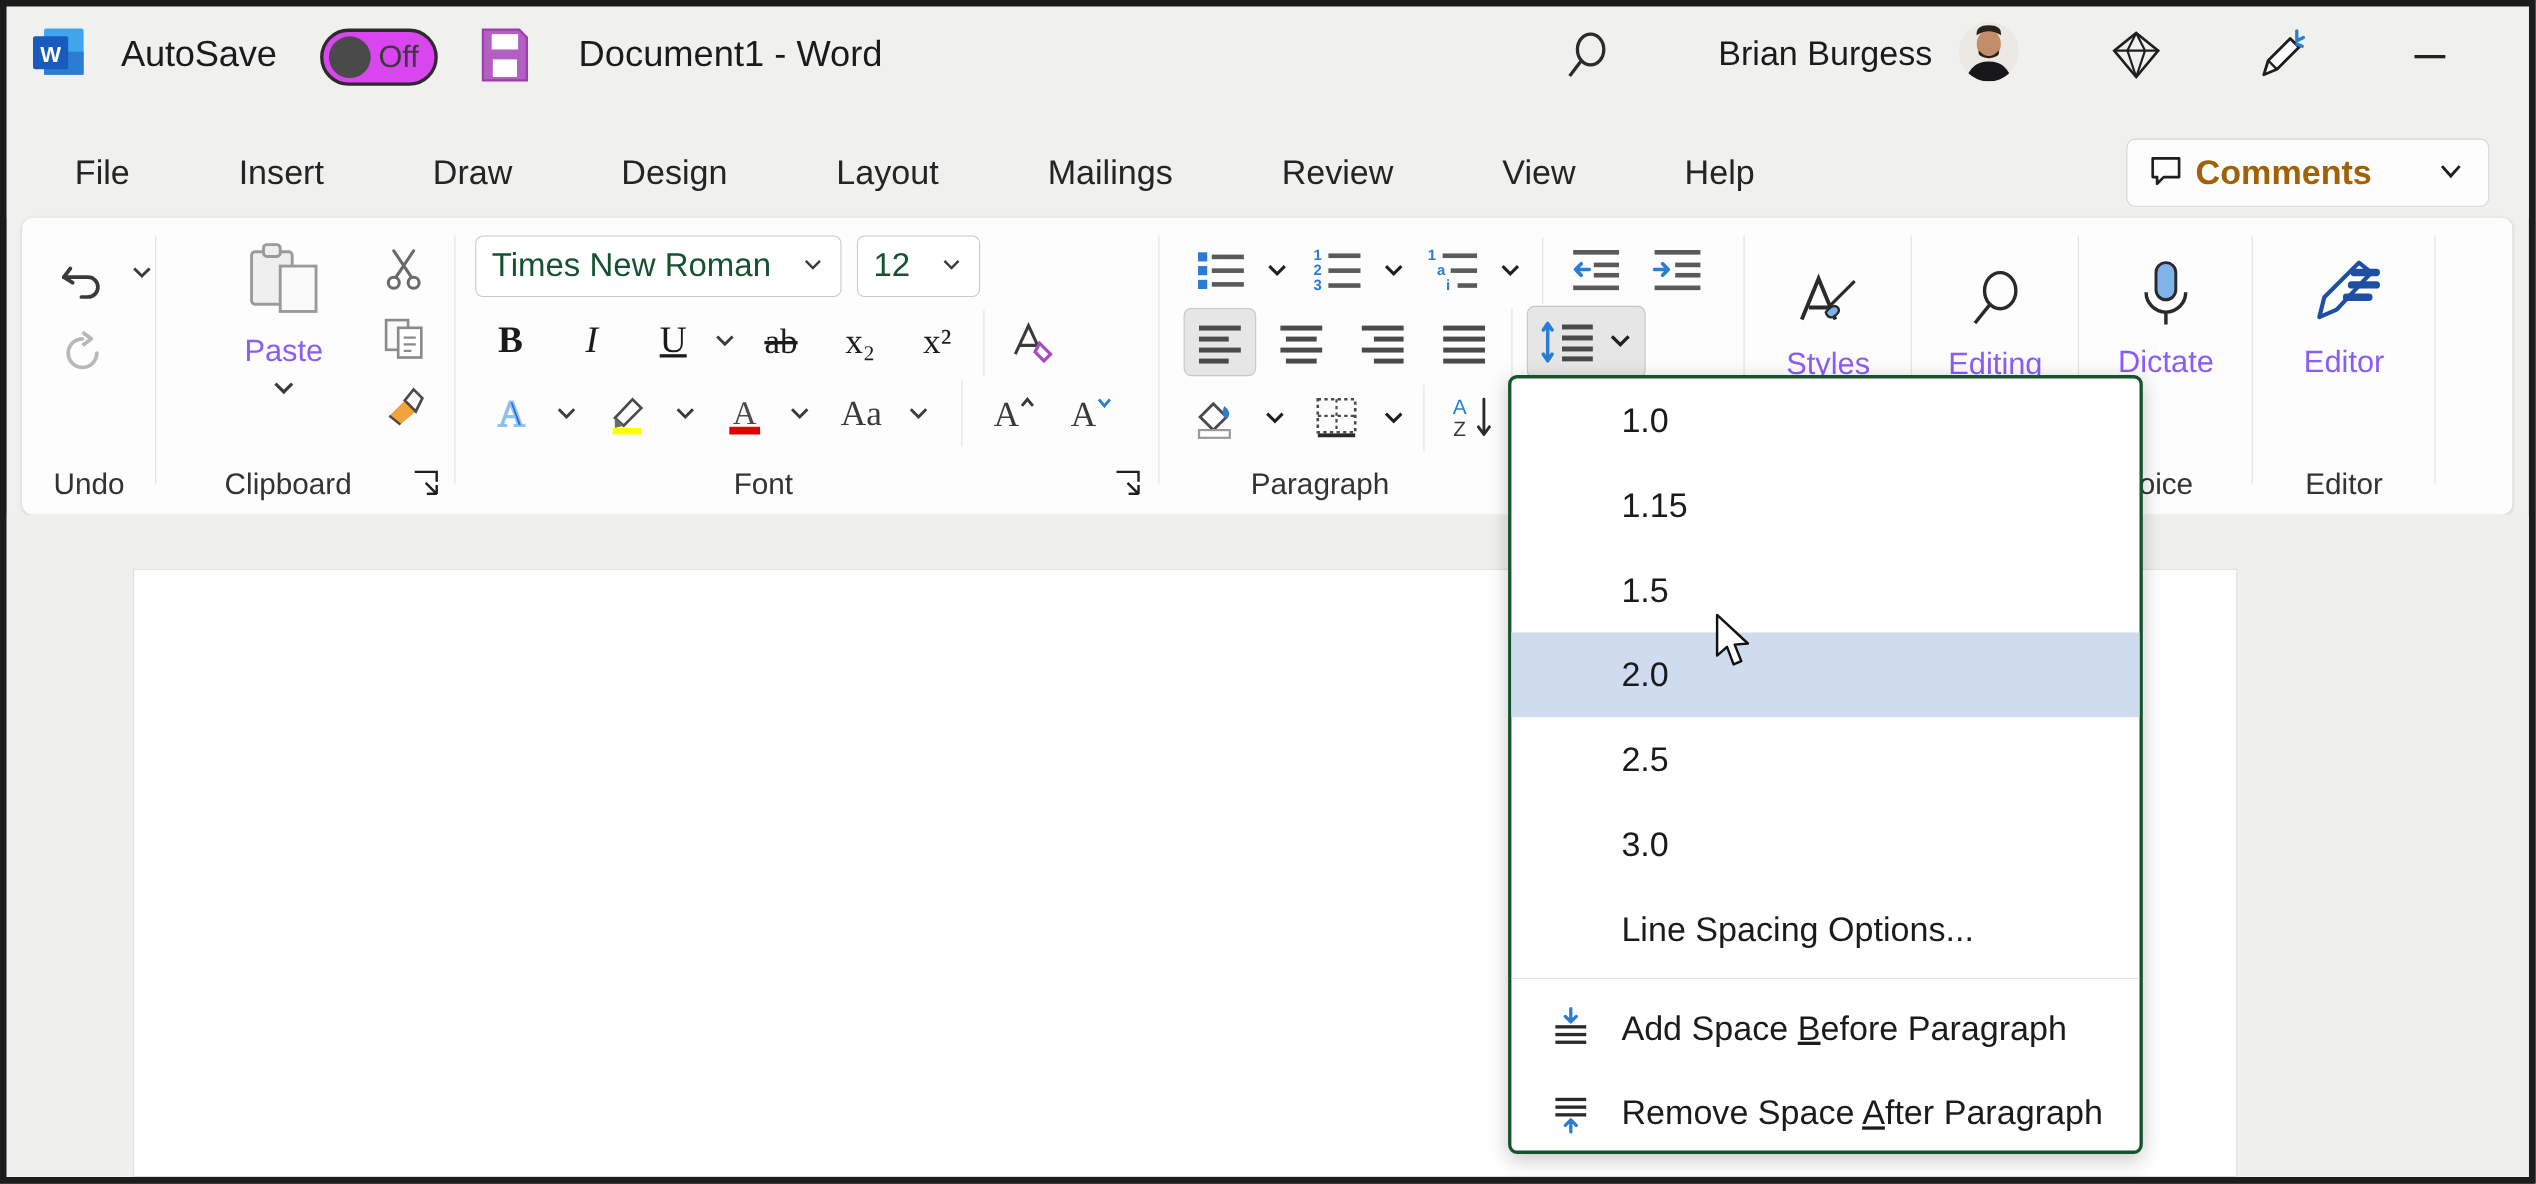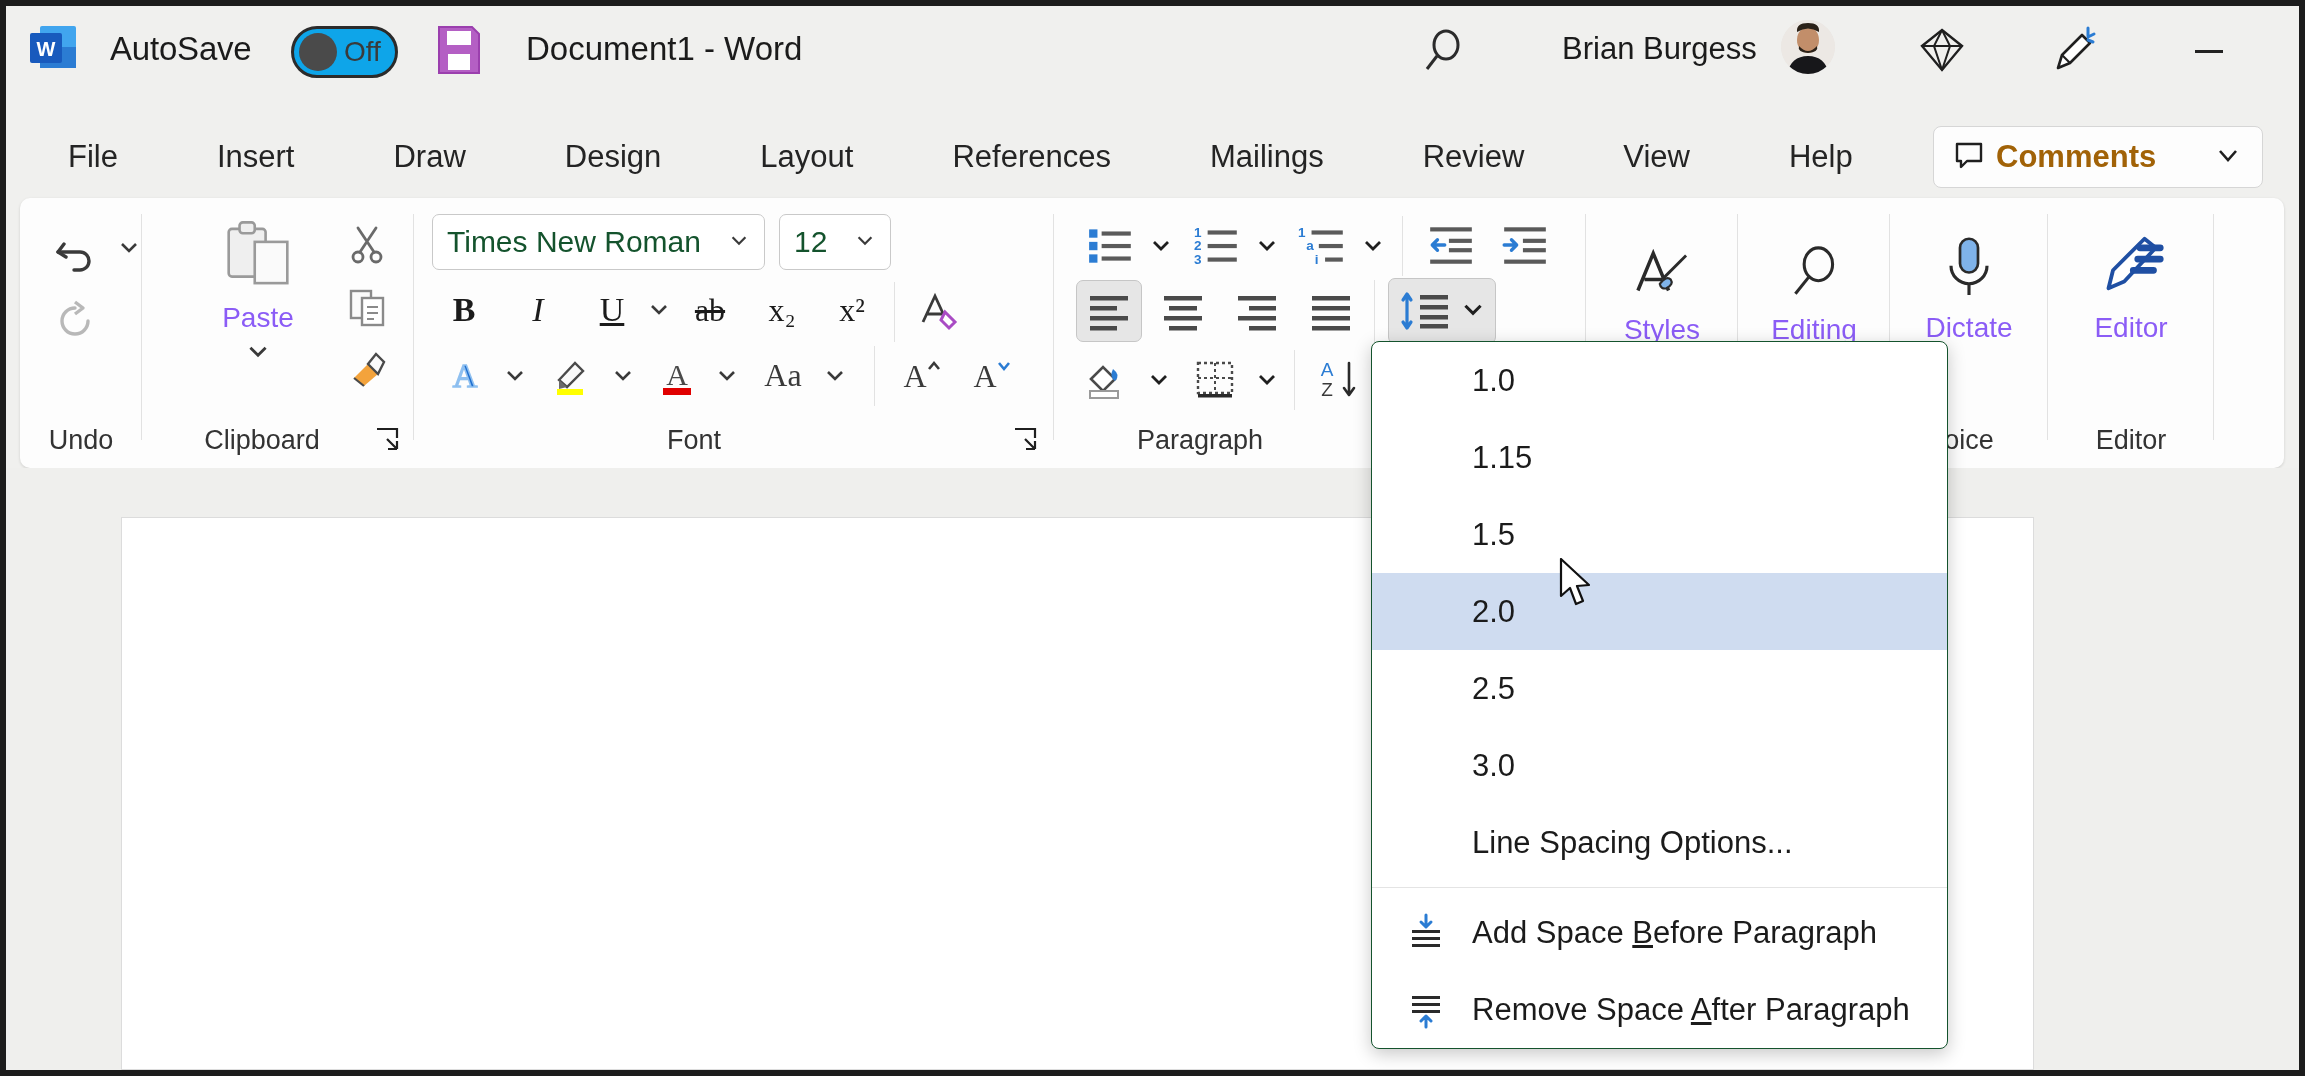--- a/index.html
+++ b/index.html
@@ -29,21 +29,21 @@
     width: 54px; height: 54px;
   }
   .autosave-label {
     position: absolute; left: 104px; top: 24px;
     font-size: 33px; color: #1b1b1b; letter-spacing: -.2px;
   }
   .toggle {
     position: absolute; left: 285px; top: 20px;
     width: 107px; height: 52px;
     border: 3px solid #2b2b2b; border-radius: 26px;
-    background: #0ea5e9;
+    background: #d946ef;
     display: flex; align-items: center;
   }
   .toggle .knob {
     width: 38px; height: 38px; border-radius: 50%;
     background: #4a4a4a; margin-left: 5px;
   }
   .toggle .off {
     font-size: 28px; color: #3a3a3a; margin-left: 7px;
   }
   .save-icon {
@@ -169,21 +169,21 @@
     position: absolute; left: 115px; top: 49px;
     width: 1913px; height: 553px;
     background: #fff; border: 1px solid #dcdcdc;
   }
 
   
   .menu {
     position: absolute; left: 1365px; top: 335px;
     width: 577px; height: 708px;
     background: #fff;
-    border: 1px solid #14532d; border-radius: 8px;
+    border: 3px solid #14532d; border-radius: 8px;
     box-shadow: 0 5px 18px rgba(0,0,0,.22);
     z-index: 50;
   }
   .menu-item {
     position: relative; height: 77px;
     display: flex; align-items: center;
     padding-left: 100px;
     font-size: 31px; color: #1b1b1b;
   }
   .menu-item.hl { background: #cfdcf0; }
@@ -271,21 +271,20 @@
     </div>
   </div>
 
   <div class="tabsbar">
     <div class="tabs">
       <div class="tab">File</div>
       <div class="tab">Insert</div>
       <div class="tab">Draw</div>
       <div class="tab">Design</div>
       <div class="tab">Layout</div>
-      <div class="tab">References</div>
       <div class="tab">Mailings</div>
       <div class="tab">Review</div>
       <div class="tab">View</div>
       <div class="tab">Help</div>
     </div>
 
     <div class="comments-btn">
       <span>
         <svg viewBox="0 0 30 30" width="30" height="30">
           <path d="M3 4 H27 V21 H13 L7 27 V21 H3 Z" fill="none" stroke="#1f1f1f" stroke-width="2.4" stroke-linejoin="round"></path>

